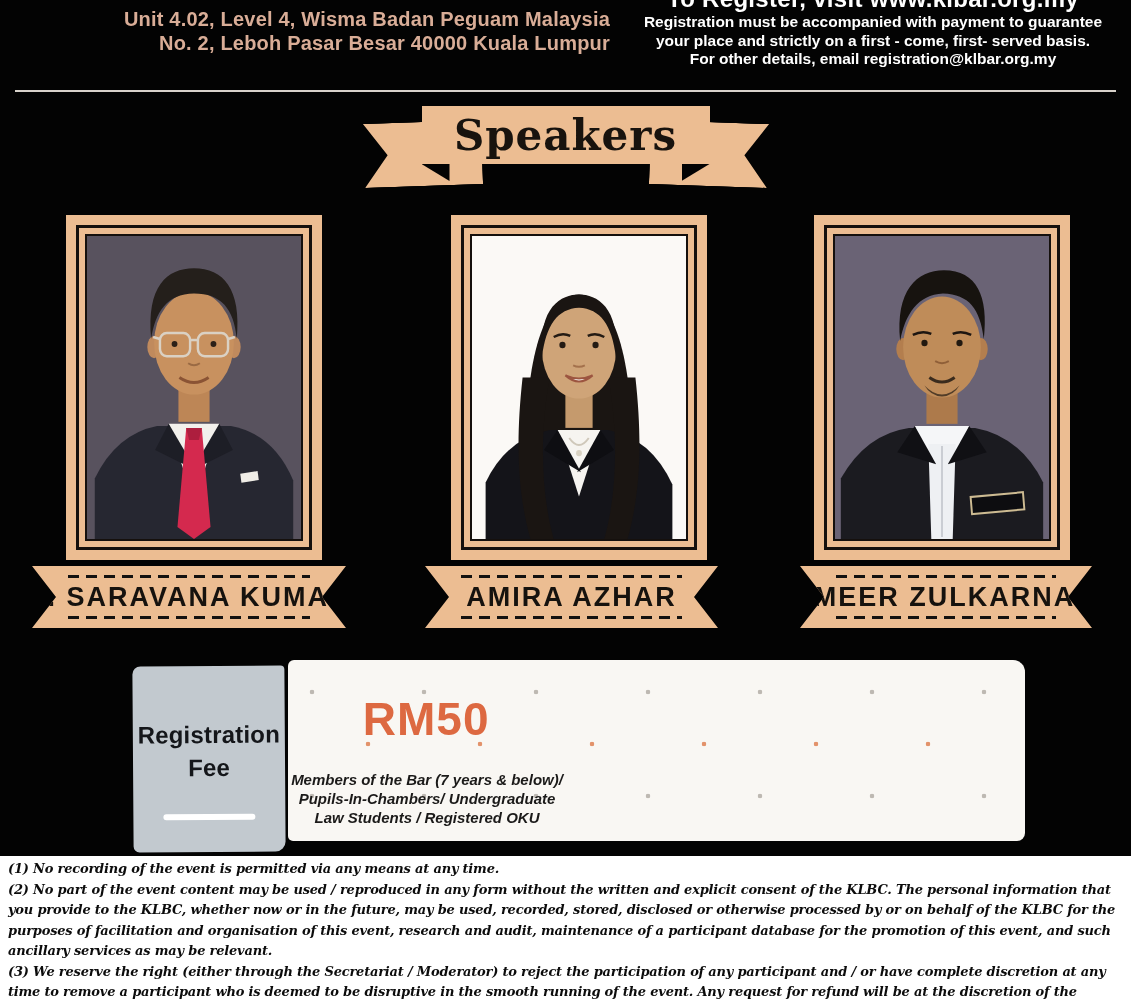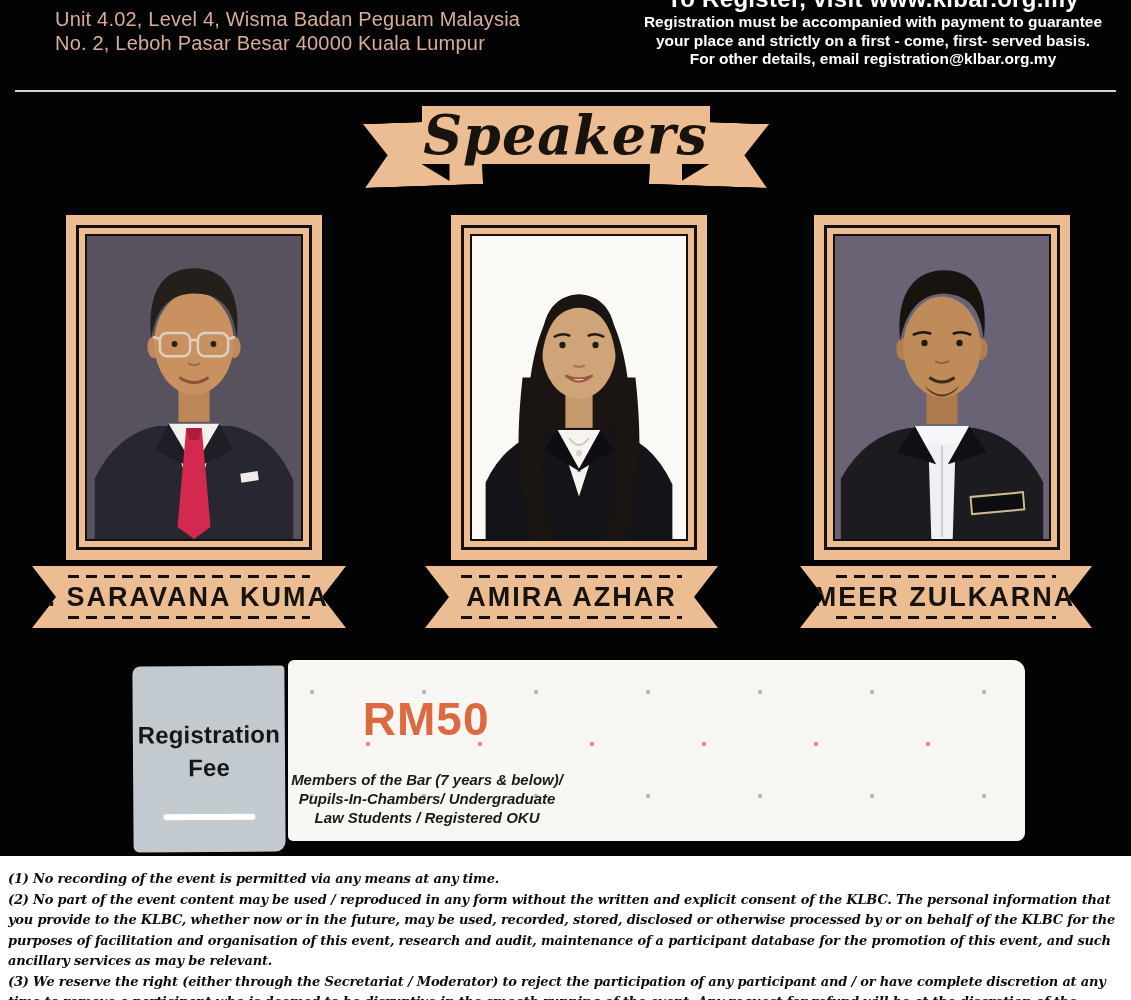--- a/index.html
+++ b/index.html
@@ -8,40 +8,40 @@
     background:#f2f0ee;
     font-family:"Liberation Sans", sans-serif;
     position:relative; overflow:hidden;
   }
   .poster { position:absolute; inset:0; }
   .poster-top { position:absolute; left:0; top:0; width:1131px; height:856px; background:#030303; overflow:hidden; }
 
   
   .header { position:absolute; left:0; top:0; width:1131px; height:92px; overflow:hidden; }
   .address {
-    position:absolute; left:55px; top:7px; width:555px; text-align:left;
-    color:#d9ad97; font-size:20px; font-weight:normal; line-height:24px; letter-spacing:.2px;
+    position:absolute; left:55px; top:7px; width:555px; text-align:right;
+    color:#d9ad97; font-size:20px; font-weight:bold; line-height:24px; letter-spacing:.2px;
   }
   .register { position:absolute; right:8px; top:0; width:500px; text-align:center; color:#ffffff; }
   .register .r1 { font-size:24px; font-weight:bold; margin-top:-15px; white-space:nowrap; letter-spacing:.3px; }
   .register .rs { font-size:15.5px; font-weight:bold; line-height:18.5px; }
   .divider { position:absolute; left:15px; top:90px; width:1101px; height:2px; background:#d8d2cb; }
 
   
   .ribbon { position:absolute; left:50%; top:106px; transform:translateX(-50%); width:400px; height:86px; }
   .flag { position:absolute; top:16px; width:118px; height:64px; background:#ecbd92; }
   .flag-left  { left:-2px;  clip-path:polygon(0 0,100% 0,100% 100%,0 100%,20% 50%); transform:rotate(-2deg); }
   .flag-right { right:-2px; clip-path:polygon(0 0,100% 0,80% 50%,100% 100%,0 100%); transform:rotate(2deg); }
   .ribbon-center {
     position:absolute; left:56px; top:0; width:288px; height:58px; background:#ecbd92;
     display:flex; align-items:center; justify-content:center;
   }
   .ribbon-center .ribbon-title {
-    font-family:"DejaVu Serif", serif; font-style:italic; font-weight:bold;
-    font-size:54px; color:#18130e; letter-spacing:1px;
+    font-family:"DejaVu Serif", serif; font-weight:bold;
+    font-size:42px; color:#18130e; letter-spacing:1px;
   }
   .fold { position:absolute; top:58px; width:28px; height:17px; background:#030303; }
   .fold-left  { left:56px;  clip-path:polygon(0 0,100% 0,100% 100%); }
   .fold-right { right:56px; clip-path:polygon(0 0,100% 0,0 100%); }
 
   
   .photos { position:absolute; left:0; top:215px; width:1131px; height:345px; }
   .frame { position:absolute; top:0; width:256px; height:345px; background:#ecbd92; padding:10px; box-sizing:border-box; }
   .frame-1 { left:66px; } .frame-2 { left:451px; } .frame-3 { left:814px; }
   .frame-inner { width:100%; height:100%; border:3px solid #15100d; background:#ecbd92; padding:6px; box-sizing:border-box; }
@@ -86,21 +86,21 @@
   .tier { box-sizing:border-box; text-align:center; }
   .tier-1 { width:37.5%; padding-top:32px; }
   .tier-2 { width:30.5%; padding-top:48px; }
   .tier-3 { width:32%;   padding-top:40px; }
   .price { font-size:46px; font-weight:bold; color:#dd6941; letter-spacing:1px; }
   .tier-desc { font-size:15px; font-weight:bold; font-style:italic; color:#1b1a19; line-height:19px; margin:10px auto 0; }
   .tier-1 .tier-desc { width:278px; margin-top:24px; }
   .tier-2 .tier-desc, .tier-3 .tier-desc { margin-top:16px; }
 
   
-  .footer { position:absolute; left:0; top:856px; width:1131px; height:144px; background:#ffffff; box-sizing:border-box; padding:13px 8px 0 8px; }
+  .footer { position:absolute; left:0; top:856px; width:1131px; height:144px; background:#ffffff; box-sizing:border-box; padding:3px 8px 0 8px; }
   .footer p {
     margin:0; font-family:"DejaVu Serif", serif; font-style:italic; font-weight:bold;
     font-size:13px; line-height:20.5px; color:#0c0c0c; letter-spacing:-.2px;
   }
 </style>
 </head>
 <body>
 
 <div class="poster">
   <div class="poster-top">

